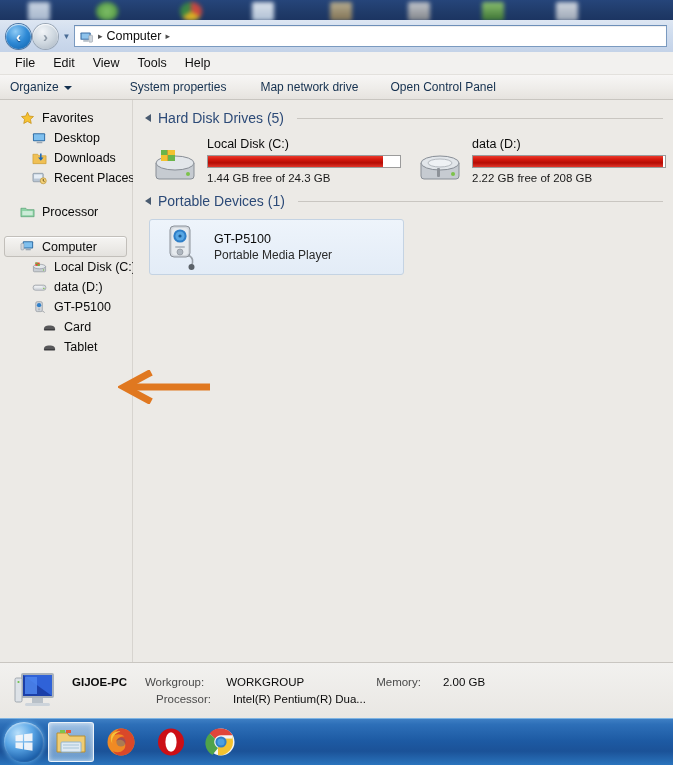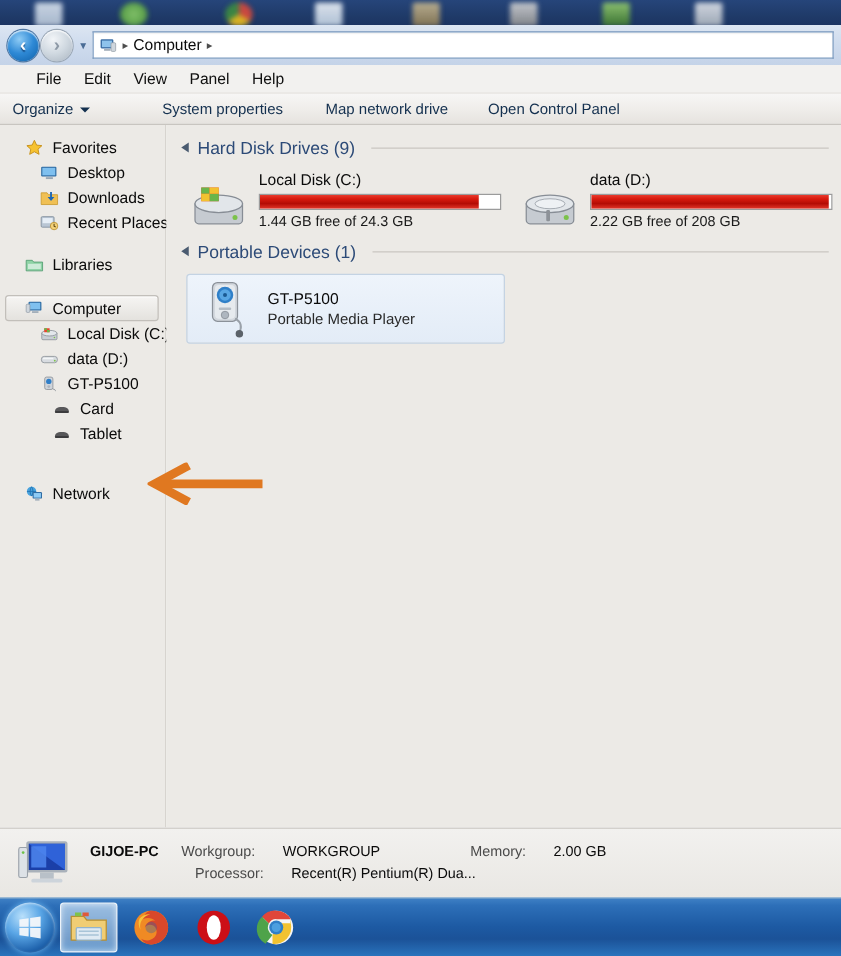--- a/index.html
+++ b/index.html
@@ -63,21 +63,21 @@
     box-shadow:inset 0 1px 1px rgba(0,0,0,.07);
   }
   .crumb-ico { width:15px; height:13px; position:relative; flex:none; }
   .crumb-text { font-size:12.5px; color:#0b0b0b; white-space:nowrap; }
   .crumb-sep { font-size:9px; color:#4d4d4d; padding:0 2px; }
 
   
   #menu-bar {
     height:23px; background:#f2f1ef;
     border-bottom:1px solid #e3e1dd;
-    display:flex; align-items:center; padding-left:20px;
+    display:flex; align-items:center; padding-left:6px;
   }
   .menu-item {
     font-size:12.5px; color:#101010; padding:2px 9px; white-space:nowrap;
   }
 
   
   #toolbar {
     height:25px;
     background:linear-gradient(180deg,#f7f6f5 0%,#efedea 52%,#e6e3df 100%);
     border-bottom:1px solid #c8c5c0;
@@ -241,21 +241,21 @@
       <span class="crumb-sep">▸</span>
       <span class="crumb-text">Computer</span>
       <span class="crumb-sep">▸</span>
     </div>
   </div>
 
   <div id="menu-bar">
     <div class="menu-item">File</div>
     <div class="menu-item">Edit</div>
     <div class="menu-item">View</div>
-    <div class="menu-item">Panel</div>
+    <div class="menu-item">Tools</div>
     <div class="menu-item">Help</div>
   </div>
 
   <div id="toolbar">
     <div class="tool-item" id="tool-organize" style="margin-right:34px;">
       <span>Organize</span>
       <span class="tool-caret"></span>
     </div>
     <div class="tool-item" style="margin-right:34px;margin-left:24px;">System properties</div>
     <div class="tool-item" style="margin-right:32px;">Map network drive</div>
@@ -307,21 +307,21 @@
 
       <div class="nav-gap"></div>
 
       <div class="nav-row nav-l0">
         <span class="nav-ico">
           <svg viewBox="0 0 16 14" width="15" height="14">
             <path d="M1 3h5.2L7.4 4.5H15V12H1z" fill="#8fd3a6" stroke="#4e9a6c" stroke-width=".7"></path>
             <rect x="2.5" y="6" width="11" height="4.4" fill="#cdebd8"></rect>
           </svg>
         </span>
-        <span>Libraries</span>
+        <span>Processor</span>
       </div>
 
       <div class="nav-gap"></div>
 
       <div class="nav-row nav-l0 selected">
         <span class="nav-ico">
           <svg viewBox="0 0 16 14" width="15" height="14">
             <rect x="3" y="2" width="11" height="7.6" rx="1" fill="#2f6ca3"></rect>
             <rect x="4" y="3" width="9" height="5.6" fill="#7fc0ef"></rect>
             <rect x="6" y="10.2" width="5.5" height="1.4" fill="#9aa7b4"></rect>
@@ -378,40 +378,28 @@
             <path d="M2 9.6c0-2.6 1.7-4.2 6-4.2s6 1.6 6 4.2z" fill="#58585a"></path>
             <rect x="2" y="9" width="12" height="1.6" rx=".8" fill="#3c3c3e"></rect>
           </svg>
         </span>
         <span>Tablet</span>
       </div>
 
       <div class="nav-gap"></div>
       <div class="nav-gap"></div>
 
-      <div class="nav-row nav-l0">
-        <span class="nav-ico">
-          <svg viewBox="0 0 16 14" width="15" height="14">
-            <circle cx="5.6" cy="5" r="4" fill="#4aa3dd"></circle>
-            <path d="M1.7 5h7.8M5.6 1c1.6 1.8 1.6 6.2 0 8M5.6 1c-1.6 1.8-1.6 6.2 0 8" stroke="#1d6fae" stroke-width=".7" fill="none"></path>
-            <rect x="6.5" y="5.5" width="8" height="5.6" rx="1" fill="#2f6ca3"></rect>
-            <rect x="7.4" y="6.4" width="6.2" height="3.9" fill="#8ecbf5"></rect>
-            <rect x="8.6" y="11.6" width="3.8" height="1.2" fill="#9aa7b4"></rect>
-          </svg>
-        </span>
-        <span>Network</span>
-      </div>
     </div>
 
     <div id="content-pane">
 
       
       <div class="group-header">
         <span class="group-tri"></span>
-        <span class="group-title">Hard Disk Drives (9)</span>
+        <span class="group-title">Hard Disk Drives (5)</span>
         <span class="group-rule"></span>
       </div>
 
       <div class="drive-grid">
 
         <div class="drive-tile">
           <span class="drive-icon">
             <svg viewBox="0 0 46 40" width="46" height="40">
               <path d="M4 19h38v13a3 3 0 0 1-3 3H7a3 3 0 0 1-3-3z" fill="#c6cbd1" stroke="#878d95" stroke-width="1"></path>
               <ellipse cx="23" cy="19" rx="19" ry="7" fill="#e2e6ea" stroke="#878d95" stroke-width="1"></ellipse>
@@ -504,21 +492,21 @@
         <span class="st-strong">GIJOE-PC</span>
         <span class="st-label">Workgroup:</span>
         <span class="st-val">WORKGROUP</span>
         <span class="st-spacer"></span>
         <span class="st-label" style="margin-left:0;">Memory:</span>
         <span class="st-val">2.00 GB</span>
       </div>
       <div class="status-line" style="margin-top:5px;">
         <span class="st-indent"></span>
         <span class="st-label" style="margin-left:0;">Processor:</span>
-        <span class="st-val">Recent(R) Pentium(R) Dua...</span>
+        <span class="st-val">Intel(R) Pentium(R) Dua...</span>
       </div>
     </div>
   </div>
 </div>
 
 <div id="taskbar">
 
   <div id="start-orb">
     <svg viewBox="0 0 40 40" width="40" height="40" style="position:absolute;left:0;top:0;">
       <g transform="translate(11.5,12)">

